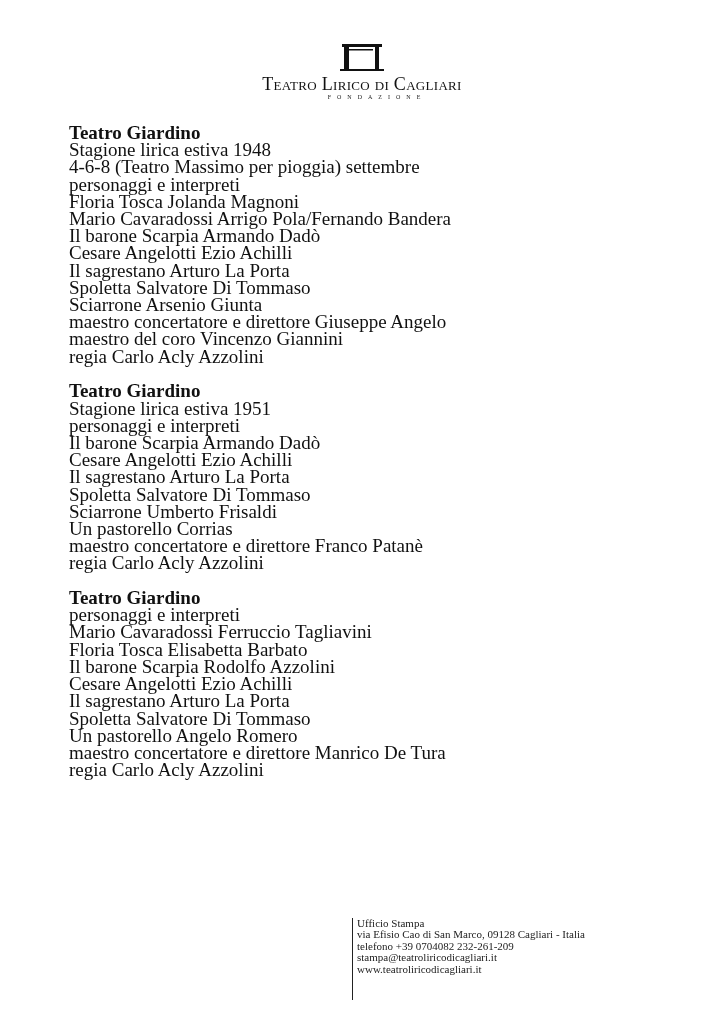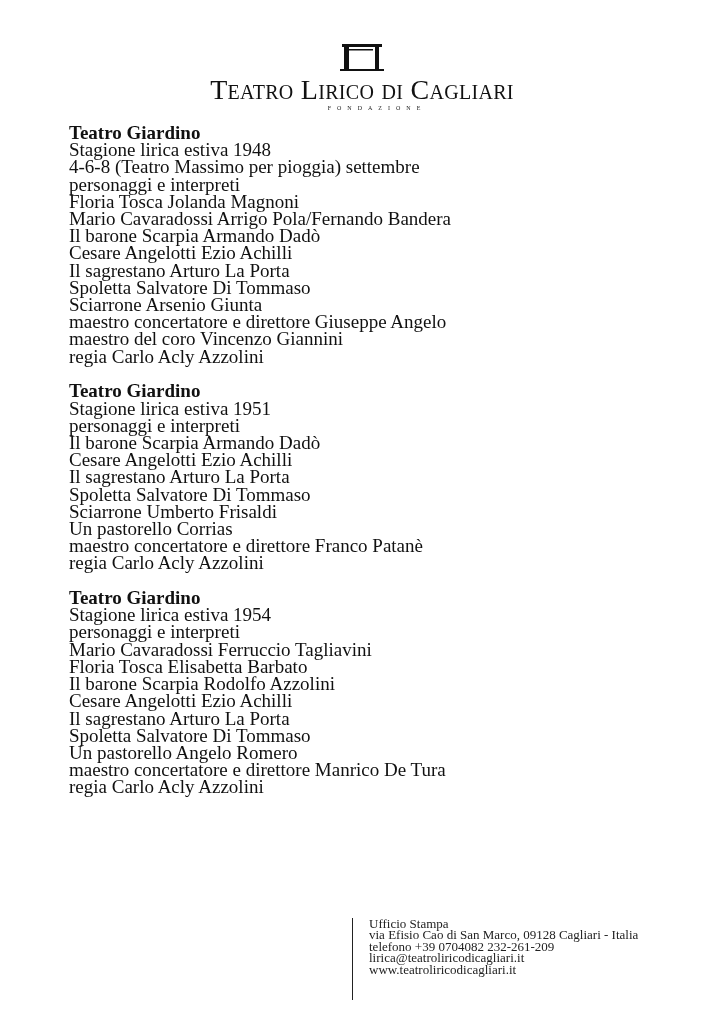--- a/index.html
+++ b/index.html
@@ -2,29 +2,29 @@
 <html><head>
 <meta charset="utf-8">
 <style>
   html, body { margin: 0; padding: 0; background: #ffffff; }
   body { width: 724px; height: 1024px; position: relative; overflow: hidden;
          font-family: "Liberation Serif", "DejaVu Serif", serif; color: #111; }
   .logo { position: absolute; left: 0; width: 724px; top: 42px; text-align: center; }
   .logo-mark { display: block; margin: 0 auto; width: 44px; height: 30px; }
   .logo-title { display: block; margin-top: 2px; font-size: 19px; letter-spacing: 0.3px; color: #111;
                 font-variant: small-caps; font-family: "Liberation Serif", serif; }
-  .logo-title { font-size: 28px; }
+  .logo-title { font-size: 18px; }
   .logo-sub { display: block; font-size: 6px; letter-spacing: 6px; margin-top: -1px; color: #222; padding-left: 30px; }
   .content { position: absolute; left: 69px; top: 124px; width: 600px; font-size: 19px; line-height: 17.2px; }
   .section { margin-bottom: 17.5px; }
   .line { white-space: nowrap; }
   .venue { font-weight: bold; }
   .it { }
-  .footer { position: absolute; left: 352px; top: 918px; height: 82px; border-left: 1.5px solid #222; padding-left: 16px;
-            font-size: 13px; line-height: 11.4px; color: #222; }
+  .footer { position: absolute; left: 352px; top: 918px; height: 82px; border-left: 1.5px solid #222; padding-left: 4px;
+            font-size: 11px; line-height: 11.4px; color: #222; }
 </style>
 </head>
 <body>
 
 <div class="logo">
   <svg class="logo-mark" viewBox="0 0 44 30">
     <rect x="2" y="2" width="40" height="3" fill="#111"></rect>
     <rect x="4" y="5" width="5" height="24" fill="#111"></rect>
     <rect x="35" y="5" width="4" height="24" fill="#111"></rect>
     <rect x="9" y="7" width="24" height="1.5" fill="#111"></rect>
@@ -59,33 +59,32 @@
       <div class="line"><span class="it">Cesare Angelotti</span> <span>Ezio Achilli</span></div>
       <div class="line"><span class="it">Il sagrestano</span> <span>Arturo La Porta</span></div>
       <div class="line"><span class="it">Spoletta</span> <span>Salvatore Di Tommaso</span></div>
       <div class="line"><span class="it">Sciarrone</span> <span>Umberto Frisaldi</span></div>
       <div class="line"><span class="it">Un pastorello</span> <span>Corrias</span></div>
       <div class="line"><span class="it">maestro concertatore e direttore</span> <span>Franco Patanè</span></div>
       <div class="line"><span class="it">regia</span> <span>Carlo Acly Azzolini</span></div>
     </div>
     <div class="section">
       <div class="line venue">Teatro Giardino</div>
-      <div class="line ">Stagione lirica estiva 1954</div>
       <div class="line it">personaggi e interpreti</div>
       <div class="line"><span class="it">Mario Cavaradossi</span> <span>Ferruccio Tagliavini</span></div>
       <div class="line"><span class="it">Floria Tosca</span> <span>Elisabetta Barbato</span></div>
       <div class="line"><span class="it">Il barone Scarpia</span> <span>Rodolfo Azzolini</span></div>
       <div class="line"><span class="it">Cesare Angelotti</span> <span>Ezio Achilli</span></div>
       <div class="line"><span class="it">Il sagrestano</span> <span>Arturo La Porta</span></div>
       <div class="line"><span class="it">Spoletta</span> <span>Salvatore Di Tommaso</span></div>
       <div class="line"><span class="it">Un pastorello</span> <span>Angelo Romero</span></div>
       <div class="line"><span class="it">maestro concertatore e direttore</span> <span>Manrico De Tura</span></div>
       <div class="line"><span class="it">regia</span> <span>Carlo Acly Azzolini</span></div>
     </div>
   </div>
 
 <div class="footer">
   <div>Ufficio Stampa</div>
   <div>via Efisio Cao di San Marco, 09128 Cagliari - Italia</div>
   <div>telefono +39 0704082 232-261-209</div>
-  <div>lirica@teatroliricodicagliari.it</div>
+  <div>stampa@teatroliricodicagliari.it</div>
   <div>www.teatroliricodicagliari.it</div>
 </div>
 
 </body></html>

